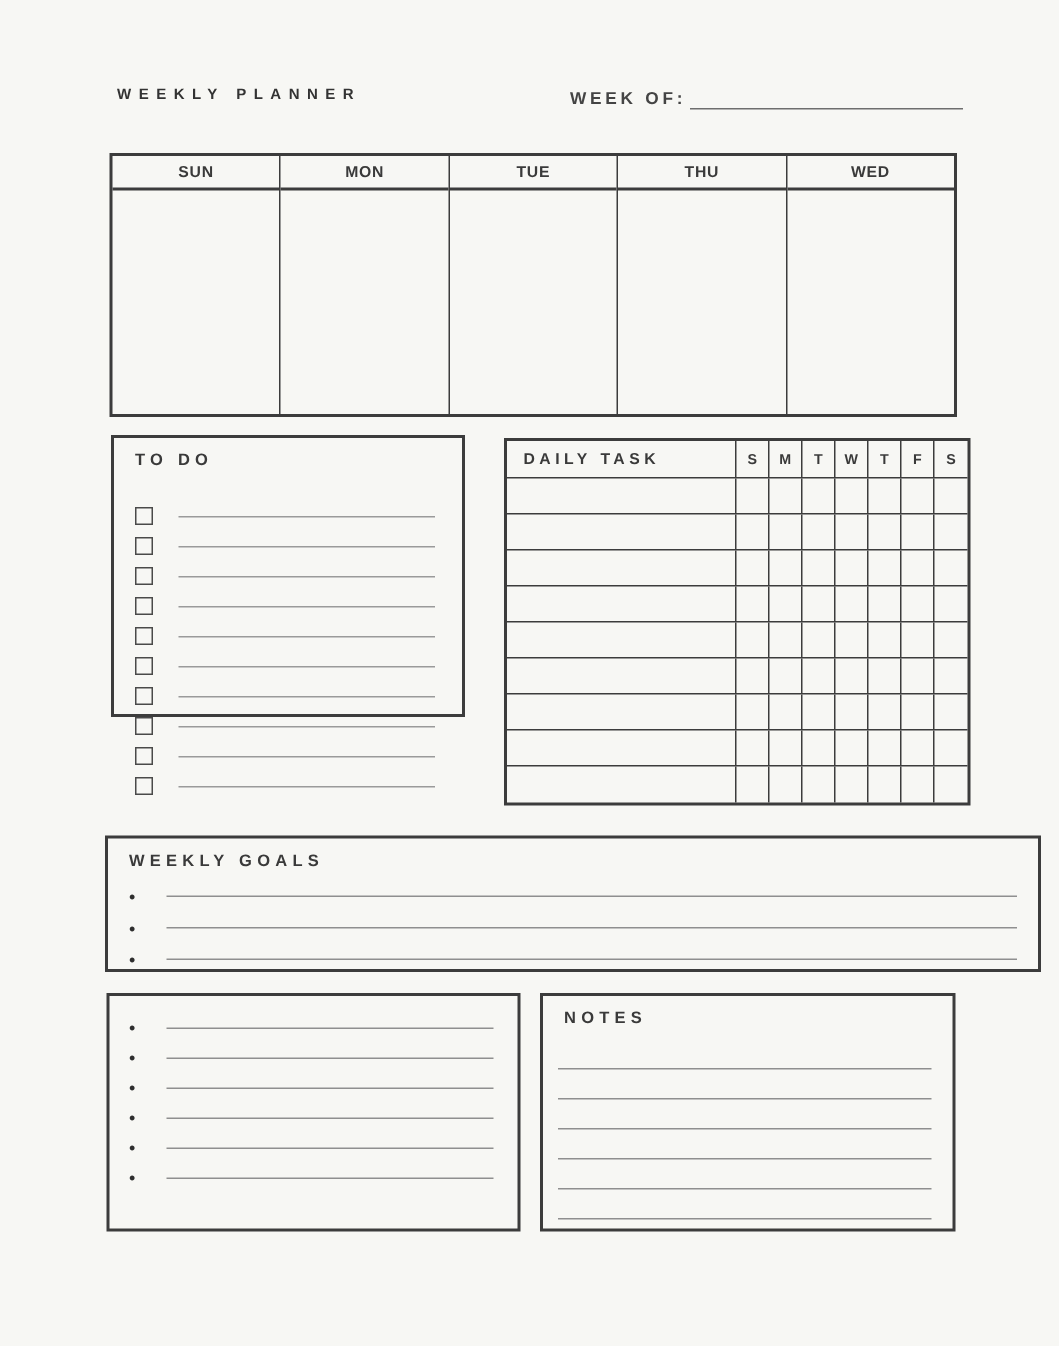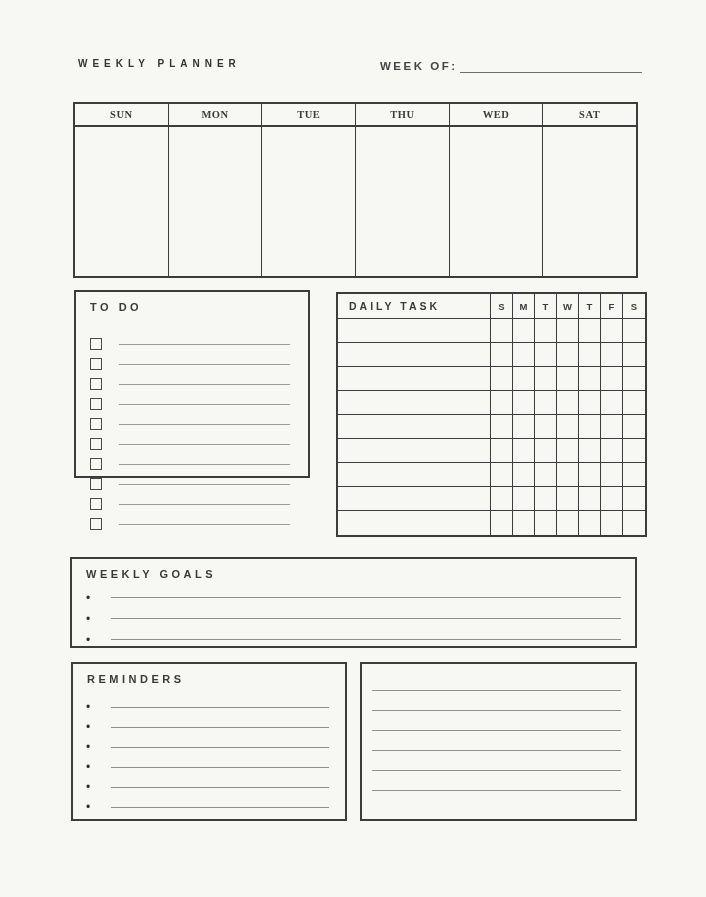--- a/index.html
+++ b/index.html
@@ -32,21 +32,21 @@
     font-size:11.5px;font-weight:600;letter-spacing:2.5px;color:#444;
     white-space:nowrap;padding-bottom:1px;
   }
   .weekof-line{flex:1;border-bottom:1.5px solid #6e6e6e;height:13px;margin-left:2px;}
 
   
   .calendar{
     position:absolute;left:73px;top:102px;width:565px;height:176px;
     display:flex;border:2px solid var(--border);background:transparent;
   }
-  .cal-col{flex:1;display:flex;flex-direction:column;border-right:1.5px solid var(--border);font-family:Liberation Serif, serif;}
+  .cal-col{flex:1;display:flex;flex-direction:column;border-right:1.5px solid var(--border);}
   .cal-col:last-child{border-right:none;}
   .cal-head{
     height:23px;border-bottom:2px solid var(--border);
     display:flex;align-items:center;justify-content:center;
     font-size:10.5px;font-weight:600;letter-spacing:0.5px;color:#3a3a3a;
   }
   .cal-body{flex:1;}
 
   
   .box{position:absolute;border:2px solid var(--border);}
@@ -85,21 +85,21 @@
   }
   .dt-day-cell:last-child{border-right:none;}
 
   
   .rule-rows{margin-top:6px;}
   .rule-row{display:flex;align-items:center;height:21px;padding-left:14px;}
   .bullet{font-size:12px;line-height:10px;color:#2e2e2e;flex:0 0 auto;}
   .rule{flex:1;border-bottom:1.2px solid #8f8f8f;height:0;margin-left:21px;margin-right:14px;}
 
   
-  .goals-box{left:70px;top:557px;width:567px;height:91px;}
+  .goals-box{left:70px;top:557px;width:624px;height:91px;}
 
   
   .reminders-box{left:71px;top:662px;width:276px;height:159px;}
   .reminders-box .rule-rows{margin-top:11px;}
   .reminders-box .rule-row{height:20px;padding-left:13px;}
   .reminders-box .rule{margin-right:16px;}
 
   
   .notes-box{left:360px;top:662px;width:277px;height:159px;}
   .note-lines{margin-top:7px;}
@@ -128,24 +128,20 @@
       <div class="cal-col">
         <div class="cal-head">TUE</div>
         <div class="cal-body"></div>
       </div>
       <div class="cal-col">
         <div class="cal-head">THU</div>
         <div class="cal-body"></div>
       </div>
       <div class="cal-col">
         <div class="cal-head">WED</div>
-        <div class="cal-body"></div>
-      </div>
-      <div class="cal-col">
-        <div class="cal-head">SAT</div>
         <div class="cal-body"></div>
       </div>
     </div>
 
   <div class="box todo-box">
     <div class="box-title">TO DO</div>
     <div class="todo-rows" id="todo-rows">
         <div class="todo-row">
           <span class="todo-checkbox"></span>
           <span class="todo-line"></span>
@@ -304,21 +300,20 @@
           <span class="rule"></span>
         </div>
         <div class="rule-row">
           <span class="bullet">•</span>
           <span class="rule"></span>
         </div>
       </div>
   </div>
 
   <div class="box reminders-box">
-    <div class="box-title">REMINDERS</div>
     <div class="rule-rows" id="reminder-rows">
         <div class="rule-row">
           <span class="bullet">•</span>
           <span class="rule"></span>
         </div>
         <div class="rule-row">
           <span class="bullet">•</span>
           <span class="rule"></span>
         </div>
         <div class="rule-row">
@@ -334,20 +329,21 @@
           <span class="rule"></span>
         </div>
         <div class="rule-row">
           <span class="bullet">•</span>
           <span class="rule"></span>
         </div>
       </div>
   </div>
 
   <div class="box notes-box">
+    <div class="box-title">NOTES</div>
     <div class="note-lines" id="note-rows">
         <div class="note-line"></div>
         <div class="note-line"></div>
         <div class="note-line"></div>
         <div class="note-line"></div>
         <div class="note-line"></div>
         <div class="note-line"></div>
       </div>
   </div>
 

